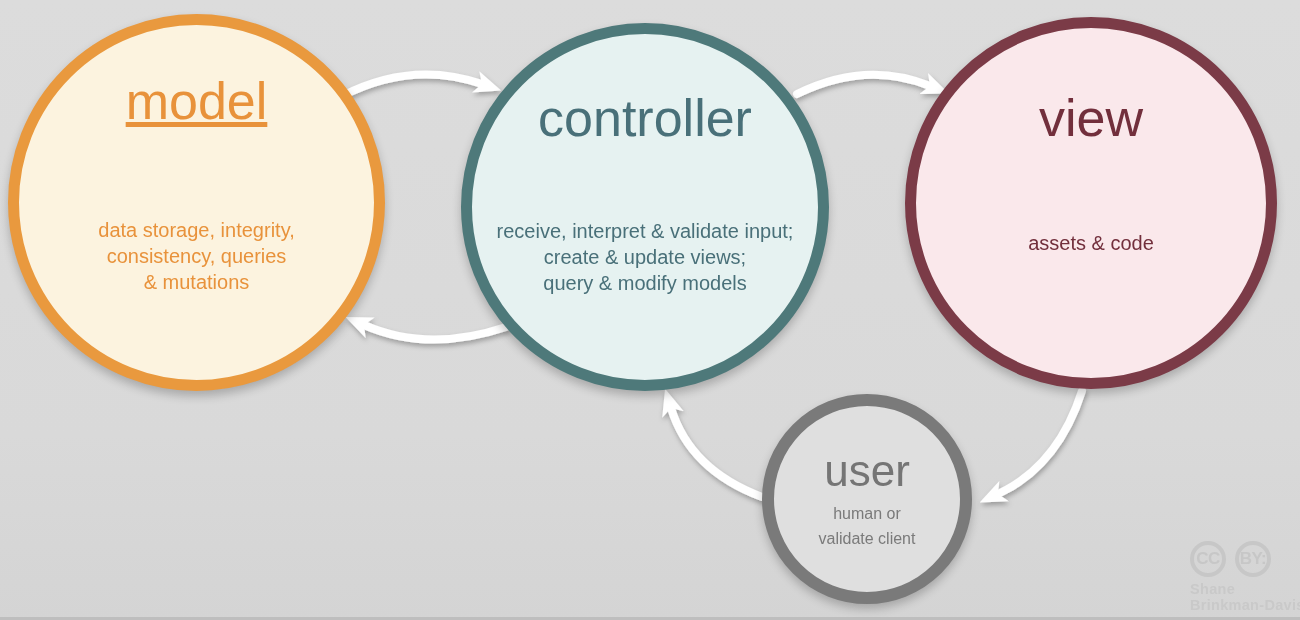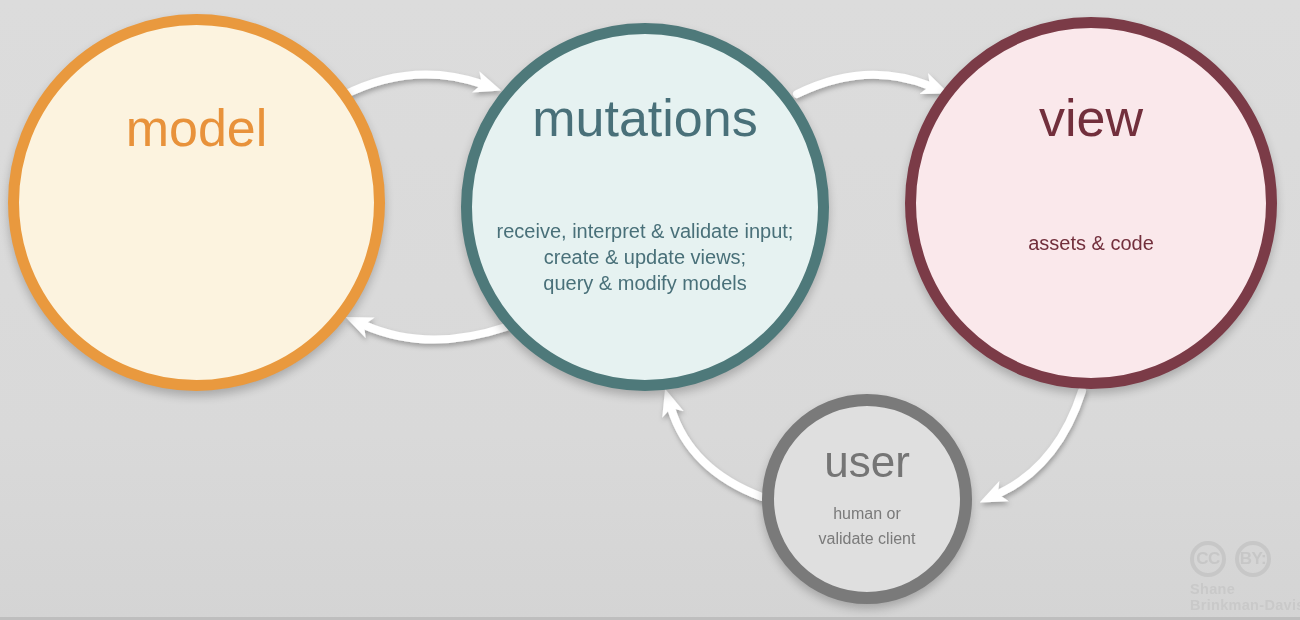--- a/index.html
+++ b/index.html
@@ -37,24 +37,24 @@
     border:11px solid #7b3b47;background:#fae8eb;color:#722f3c;
   }
   .node-user{
     left:762px;top:394px;width:210px;height:210px;
     border:12px solid #7a7a7a;background:#dfdfdf;color:#757575;
   }
   .node-title{
     position:absolute;left:0;width:100%;
     font-size:52px;line-height:52px;font-weight:400;
   }
-  .node-model .node-title{top:77px;}
+  .node-model .node-title{top:50px;text-decoration:underline;}
   .node-controller .node-title{top:58px;}
   .node-view .node-title{top:64px;}
-  .node-user .node-title{top:34px;font-size:44px;line-height:44px;}
+  .node-user .node-title{top:43px;font-size:44px;line-height:44px;}
   .node-body{
     position:absolute;left:0;width:100%;
     font-size:20px;line-height:26px;
   }
   .node-body div{white-space:nowrap;}
   .node-model .node-body{top:192px;}
   .node-controller .node-body{top:184px;}
   .node-view .node-body{top:202px;}
   .node-user .node-body{top:95px;font-size:16px;line-height:25px;color:#7a7a7a;}
   
@@ -88,24 +88,29 @@
       <path d="M 342 96 Q 412 60 482 84" marker-end="url(#head)"></path>
       <path d="M 506 327 Q 428 353 364 325" marker-end="url(#head)"></path>
       <path d="M 797 94 Q 866 60 930 86" marker-end="url(#head)"></path>
       <path d="M 1082 391 Q 1058 466 998 494" marker-end="url(#head)"></path>
       <path d="M 762 497 Q 690 470 671 408" marker-end="url(#head)"></path>
     </g>
   </svg>
 
   <div class="node node-model">
     <div class="node-title">model</div>
+    <div class="node-body">
+      <div>data storage, integrity,</div>
+      <div>consistency, queries</div>
+      <div>&amp; mutations</div>
+    </div>
   </div>
 
   <div class="node node-controller">
-    <div class="node-title">mutations</div>
+    <div class="node-title">controller</div>
     <div class="node-body">
       <div>receive, interpret &amp; validate input;</div>
       <div>create &amp; update views;</div>
       <div>query &amp; modify models</div>
     </div>
   </div>
 
   <div class="node node-view">
     <div class="node-title">view</div>
     <div class="node-body">

